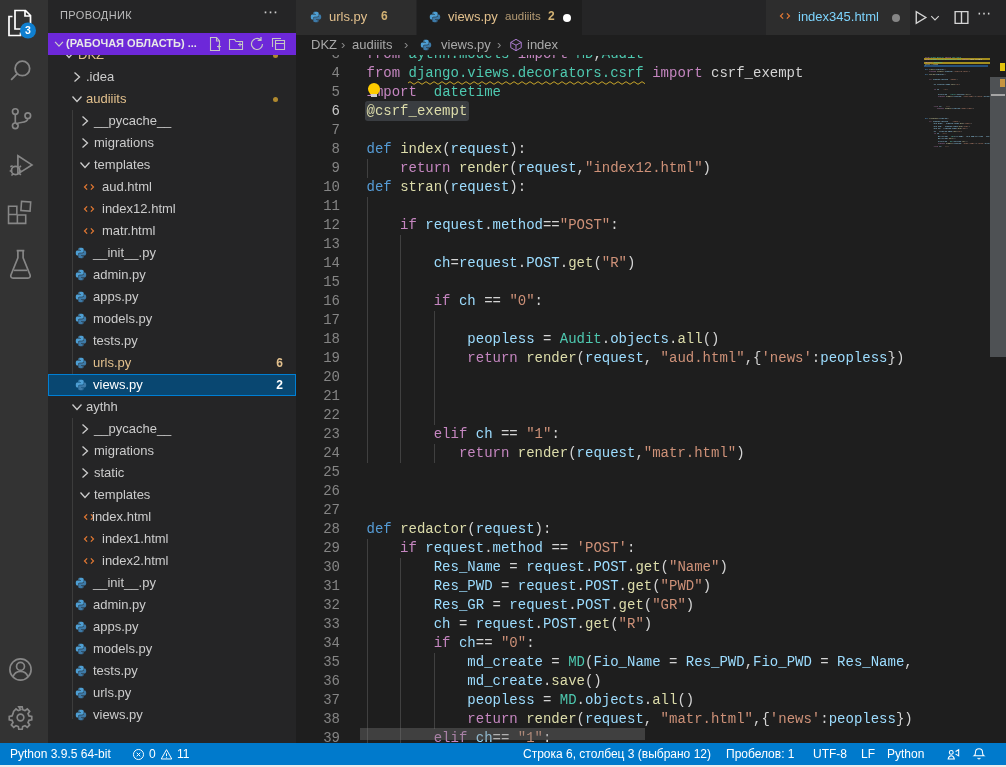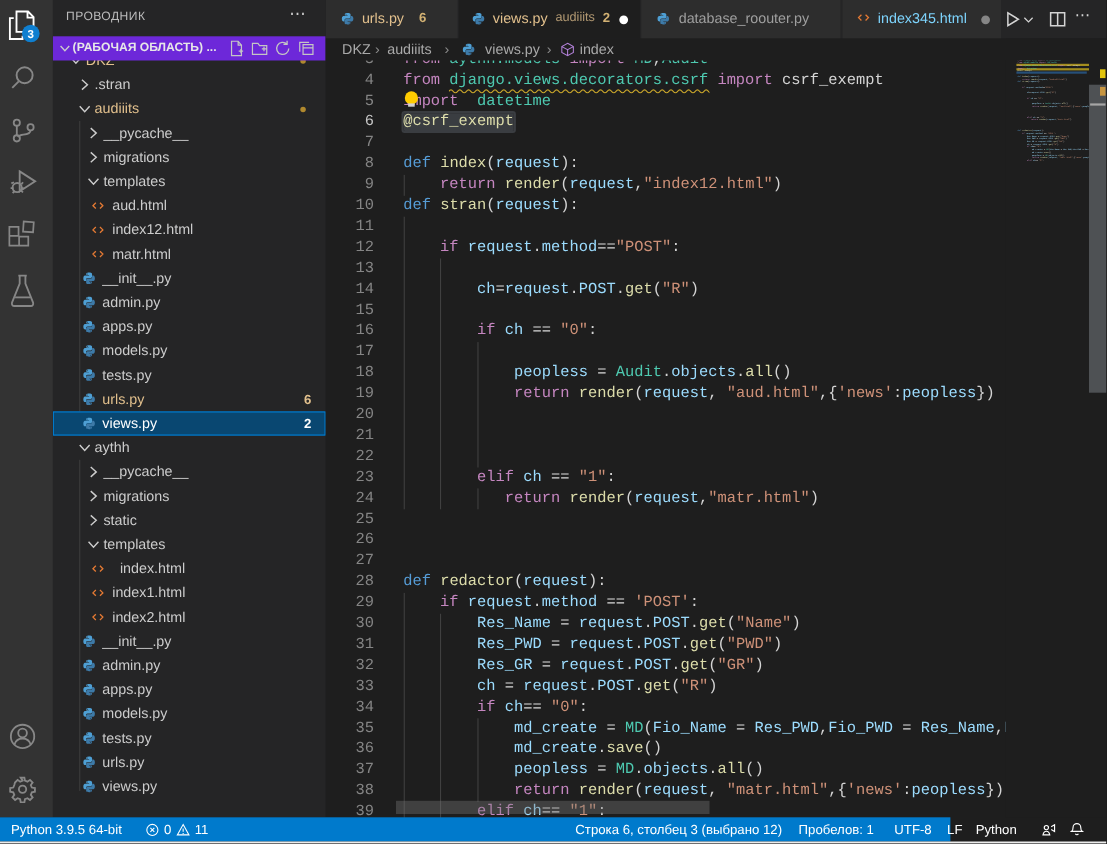--- a/index.html
+++ b/index.html
@@ -42,21 +42,21 @@
 .k{color:#c586c0} .b{color:#569cd6} .f{color:#dcdcaa} .v{color:#9cdcfe} .s{color:#ce9178} .t{color:#4ec9b0} .w{color:#d4d4d4}
 .sel{background:#3a3d41;box-shadow:0 0 0 2px #3a3d41;border-radius:1px}
 .g{position:absolute;width:1px;background:#404040;z-index:0}
 
 #mmap{position:absolute;left:914px;top:35px;width:76px;height:708px;background:#1e1e1e;overflow:hidden;z-index:2}
 #mmcode{position:absolute;left:11px;top:16px;transform:scale(0.13);transform-origin:0 0;font-family:"Liberation Mono",monospace;font-size:14px;line-height:19px;color:#d4d4d4;white-space:pre}
 .mmbar{position:absolute;z-index:0}
 #vscroll{position:absolute;left:990px;top:35px;width:16px;height:708px;background:#1e1e1e;z-index:3}
 #hscroll{position:absolute;left:360px;top:728px;width:285px;height:12px;background:rgba(121,121,121,0.38);z-index:3}
 
-#status{position:absolute;left:0;top:743px;width:864px;height:22px;background:#007acc;color:#ffffff;font-size:12px;z-index:6}
+#status{position:absolute;left:0;top:743px;width:1006px;height:22px;background:#007acc;color:#ffffff;font-size:12px;z-index:6}
 #status span{position:absolute;top:4px;white-space:nowrap}
 #bstrip{position:absolute;left:0;top:765px;width:1006px;height:2px;background:#ececec;z-index:7}
 </style></head><body>
 <div id="root">
 
 <div class="g" style="left:366.5px;top:159px;height:19px"></div>
 <div class="g" style="left:366.5px;top:197px;height:266px"></div>
 <div class="g" style="left:366.5px;top:539px;height:209px"></div>
 <div class="g" style="left:400.1px;top:235px;height:228px"></div>
 <div class="g" style="left:400.1px;top:558px;height:190px"></div>
@@ -226,27 +226,20 @@
   <div class="tab" id="tab2" style="left:121px;width:165px">
     <svg class="fi" viewBox="0 0 32 32" style="left:12px;top:11px">
           <path fill="#4e9fd4" d="M15.9 2c-7 0-6.6 3-6.6 3v3.2h6.7v1H6.7S2 8.6 2 15.8c0 7.2 4.1 7 4.1 7h2.5v-3.4s-.1-4.1 4-4.1h6.7s3.9.1 3.9-3.7V5.9S23.8 2 15.9 2zm-3.7 2.1a1.2 1.2 0 1 1 0 2.4 1.2 1.2 0 0 1 0-2.4z"></path>
           <path fill="#3d7aa8" d="M16.1 30c7 0 6.6-3 6.6-3v-3.2H16v-1h9.3s4.7.6 4.7-6.6c0-7.2-4.1-7-4.1-7h-2.5v3.4s.1 4.1-4 4.1h-6.7s-3.9-.1-3.9 3.7v6.2S8.2 30 16.1 30zm3.7-2.1a1.2 1.2 0 1 1 0-2.4 1.2 1.2 0 0 1 0 2.4z"></path>
         </svg>
     <span class="lbl" style="left:31px;color:#e2c08d">views.py</span>
     <span class="lbl" style="left:88px;color:rgba(226,192,141,.75);font-size:11.5px;top:10px">audiiits</span>
     <span class="lbl" style="left:131px;color:#d2b173;font-weight:700;font-size:12px">2</span>
     <span class="tabdot" style="left:146px;background:#ffffff"></span>
   </div>
-  <div class="tab" id="tab3" style="left:287px;width:181px">
-    <svg class="fi" viewBox="0 0 32 32" style="left:14px;top:11px">
-          <path fill="#4e9fd4" d="M15.9 2c-7 0-6.6 3-6.6 3v3.2h6.7v1H6.7S2 8.6 2 15.8c0 7.2 4.1 7 4.1 7h2.5v-3.4s-.1-4.1 4-4.1h6.7s3.9.1 3.9-3.7V5.9S23.8 2 15.9 2zm-3.7 2.1a1.2 1.2 0 1 1 0 2.4 1.2 1.2 0 0 1 0-2.4z"></path>
-          <path fill="#3d7aa8" d="M16.1 30c7 0 6.6-3 6.6-3v-3.2H16v-1h9.3s4.7.6 4.7-6.6c0-7.2-4.1-7-4.1-7h-2.5v3.4s.1 4.1-4 4.1h-6.7s-3.9-.1-3.9 3.7v6.2S8.2 30 16.1 30zm3.7-2.1a1.2 1.2 0 1 1 0-2.4 1.2 1.2 0 0 1 0 2.4z"></path>
-        </svg>
-    <span class="lbl" style="left:34px;color:#9f9f9f">database_roouter.py</span>
-  </div>
   <div class="tab" id="tab4" style="left:470px;width:144px">
     <svg class="fi" viewBox="0 0 16 16" style="left:13px;top:10px">
           <path d="M5.5 4.5 2 8l3.5 3.5M10.5 4.5 14 8l-3.5 3.5" fill="none" stroke="#e37933" stroke-width="1.6"></path>
         </svg>
     <span class="lbl" style="left:32px;color:#7dd3fc">index345.html</span>
     <span class="tabdot" style="left:126px;background:#868686"></span>
   </div>
 
   <svg class="abs" style="left:616px;top:9px;width:17px;height:17px" viewBox="0 0 16 16">
         <path d="M4 2.5v11l9-5.5z" fill="none" stroke="#d4d4d4" stroke-width="1.3"></path>
@@ -266,21 +259,21 @@
   <div id="treeguide1" style="top:110px;height:286px"></div>
   <div id="treeguide2" style="top:418px;height:301px"></div>
   <svg class="ch" style="left:13px;top:47px" viewBox="0 0 16 16">
         <path d="M3.5 5.5 8 10.5l4.5-5" fill="none" stroke="#cccccc" stroke-width="1.3"></path>
       </svg>
       <span class="tl mod" style="left:30px;top:44px">DKZ</span>
       <span class="dot" style="top:52.5px"></span>
 <svg class="ch" style="left:21px;top:69px" viewBox="0 0 16 16">
         <path d="M5.5 3.5 10.5 8l-5 4.5" fill="none" stroke="#cccccc" stroke-width="1.3"></path>
       </svg>
-      <span class="tl n" style="left:38px;top:66px">.stran</span>
+      <span class="tl n" style="left:38px;top:66px">.idea</span>
 <svg class="ch" style="left:21px;top:91px" viewBox="0 0 16 16">
         <path d="M3.5 5.5 8 10.5l4.5-5" fill="none" stroke="#cccccc" stroke-width="1.3"></path>
       </svg>
       <span class="tl mod" style="left:38px;top:88px">audiiits</span>
       <span class="dot" style="top:96.5px"></span>
 <svg class="ch" style="left:29px;top:113px" viewBox="0 0 16 16">
         <path d="M5.5 3.5 10.5 8l-5 4.5" fill="none" stroke="#cccccc" stroke-width="1.3"></path>
       </svg>
       <span class="tl n" style="left:46px;top:110px">__pycache__</span>
 <svg class="ch" style="left:29px;top:135px" viewBox="0 0 16 16">
@@ -357,21 +350,21 @@
         <path d="M5.5 3.5 10.5 8l-5 4.5" fill="none" stroke="#cccccc" stroke-width="1.3"></path>
       </svg>
       <span class="tl n" style="left:46px;top:462px">static</span>
 <svg class="ch" style="left:29px;top:487px" viewBox="0 0 16 16">
         <path d="M3.5 5.5 8 10.5l4.5-5" fill="none" stroke="#cccccc" stroke-width="1.3"></path>
       </svg>
       <span class="tl n" style="left:46px;top:484px">templates</span>
 <svg class="fi" viewBox="0 0 16 16" style="left:35px;top:511px">
         <path d="M5.5 4.5 2 8l3.5 3.5M10.5 4.5 14 8l-3.5 3.5" fill="none" stroke="#e37933" stroke-width="1.6"></path>
       </svg>
-      <span class="tl n" style="left:61px;top:506px">index.html</span>
+      <span class="tl n" style="left:44px;top:506px">index.html</span>
 <svg class="fi" viewBox="0 0 16 16" style="left:35px;top:533px">
         <path d="M5.5 4.5 2 8l3.5 3.5M10.5 4.5 14 8l-3.5 3.5" fill="none" stroke="#e37933" stroke-width="1.6"></path>
       </svg>
       <span class="tl n" style="left:54px;top:528px">index1.html</span>
 <svg class="fi" viewBox="0 0 16 16" style="left:35px;top:555px">
         <path d="M5.5 4.5 2 8l3.5 3.5M10.5 4.5 14 8l-3.5 3.5" fill="none" stroke="#e37933" stroke-width="1.6"></path>
       </svg>
       <span class="tl n" style="left:54px;top:550px">index2.html</span>
 <svg class="fi" viewBox="0 0 32 32" style="left:27px;top:577px">
         <path fill="#4e9fd4" d="M15.9 2c-7 0-6.6 3-6.6 3v3.2h6.7v1H6.7S2 8.6 2 15.8c0 7.2 4.1 7 4.1 7h2.5v-3.4s-.1-4.1 4-4.1h6.7s3.9.1 3.9-3.7V5.9S23.8 2 15.9 2zm-3.7 2.1a1.2 1.2 0 1 1 0 2.4 1.2 1.2 0 0 1 0-2.4z"></path>

